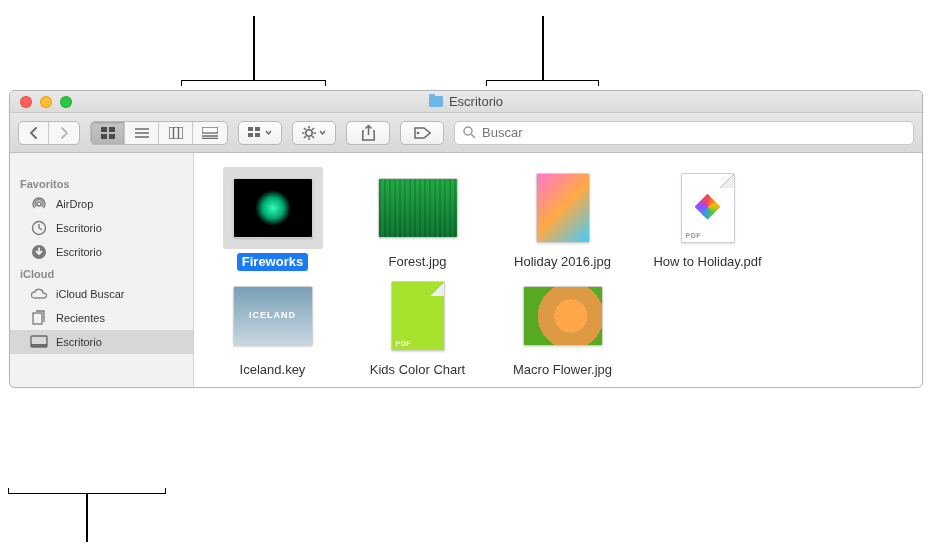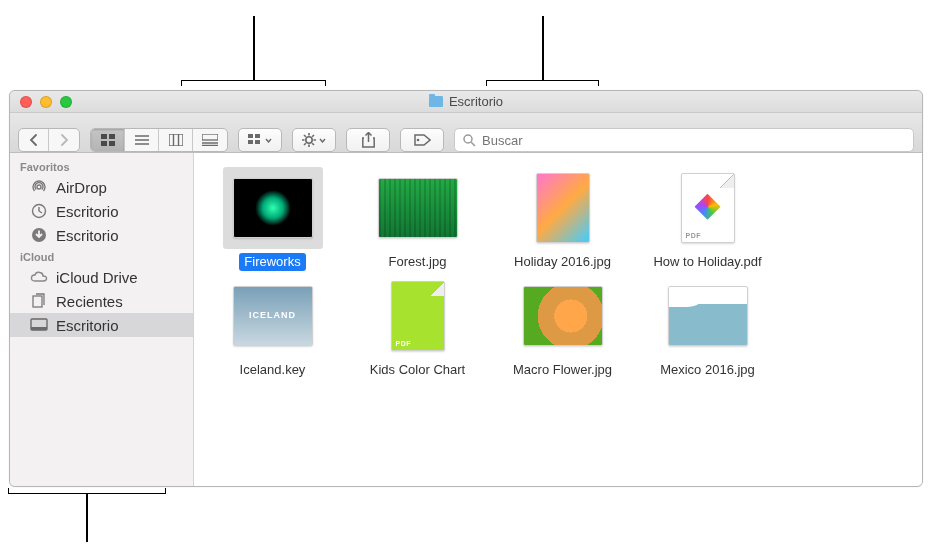--- a/index.html
+++ b/index.html
@@ -1,21 +1,21 @@
 <!DOCTYPE html>
 <html><head>
 <meta charset="utf-8">
 <style>
 * { margin: 0; padding: 0; box-sizing: border-box; font-family: -apple-system, "Helvetica Neue", Helvetica, Arial, sans-serif; }
 body { background: #fff; width: 931px; height: 556px; position: relative; }
 
 .window {
   position: absolute;
   left: 9px; top: 90px;
-  width: 914px; height: 397px;
+  width: 914px; height: 298px;
   background: #ececec;
   border: 1px solid #b6b6b6;
   border-radius: 6px;
   overflow: hidden;
   box-shadow: 0 0 1px rgba(0,0,0,0.2);
 }
 
 .titlebar {
   height: 22px;
   background: linear-gradient(#e9e9e9, #dcdcdc);
@@ -29,51 +29,51 @@
 .tl.yel { background: #ffbd2e; }
 .tl.grn { background: #28c940; }
 .title { position: absolute; left: 0; right: 0; text-align: center; font-size: 13px; color: #4a4a4a; display: flex; justify-content: center; gap: 6px; align-items: center; }
 .fold-ic { width: 14px; height: 11px; background: #6fb5e6; border-radius: 1px; position: relative; }
 .fold-ic::before { content:""; position:absolute; top:-2px; left:0; width:6px; height:2px; background:#6fb5e6; border-radius:1px 1px 0 0;}
 
 .toolbar {
   height: 40px;
   background: linear-gradient(#e7e7e7, #d8d8d8);
   border-bottom: 1px solid #bdbdbd;
-  display: flex; align-items: flex-end;
+  display: flex; align-items: center;
   padding: 0 8px;
   gap: 10px;
 }
 .seg { display: flex; background: #f7f7f7; border: 1px solid #b8b8b8; border-radius: 5px; overflow: hidden; height: 24px; }
 .segbtn { width: 30px; display:flex; align-items:center; justify-content:center; border-right: 1px solid #c8c8c8; cursor: default; }
 .segbtn:last-child { border-right: none; }
 .segbtn.wide { width: 34px; }
 .segbtn.active { background: linear-gradient(#c5c5c5,#b4b4b4); box-shadow: inset 0 1px 2px rgba(0,0,0,0.2); }
 .btn { background: linear-gradient(#fdfdfd,#f1f1f1); border:1px solid #b8b8b8; border-radius:5px; height:24px; display:flex; align-items:center; justify-content:center; cursor: default; }
 .btn.sm { width: 44px; gap:3px; }
 .btn.ic { width: 44px; }
 .search { flex:1; background:#fff; border:1px solid #c8c8c8; border-radius:5px; height:24px; display:flex; align-items:center; padding:0 8px; gap:6px;}
 .search input { border:none; outline:none; flex:1; font-size:13px; color:#888; background:transparent; }
 svg { display:block; }
 
 .body { display:flex; height: calc(100% - 62px); }
-.sidebar { width: 184px; background: #f3f1f2; border-right: 1px solid #d3d3d3; padding-top: 4px; overflow: hidden; }
+.sidebar { width: 184px; background: #f3f1f2; border-right: 1px solid #d3d3d3; padding-top: 21px; overflow: hidden; }
 .sec-h { font-size: 11px; color: #8a8a8a; font-weight: 600; padding: 4px 10px 2px; }
-.s-item { display:flex; align-items:center; gap:8px; padding: 3px 10px 3px 20px; font-size: 15px; color: #333; }
+.s-item { display:flex; align-items:center; gap:8px; padding: 3px 10px 3px 20px; font-size: 11px; color: #333; }
 .s-item.sel { background: #d7d7d9; }
 .s-item .sic { width:18px; height:18px; display:flex; align-items:center; justify-content:center; color:#7a7a7a;}
 
 .content { flex:1; background:#fff; padding: 14px 8px; display:flex; flex-wrap:wrap; align-content:flex-start; gap: 4px 4px; }
 .file { width: 141px; display:flex; flex-direction:column; align-items:center; gap:4px; }
 .thumb-wrap { width:100px; height:82px; display:flex; align-items:center; justify-content:center; border-radius:3px; }
 .file.sel .thumb-wrap { background:#dcdcdc; }
 .thumb { width:80px; height:60px; border:1px solid #d0d0d0; border-radius:2px; background:#ddd; box-shadow:0 1px 2px rgba(0,0,0,0.15); position:relative; overflow:hidden;}
 .thumb.tall { width:54px; height:70px; }
 .fname { font-size:13px; color:#333; text-align:center; line-height:1.25; padding:1px 5px; border-radius:3px; max-width:140px;}
-.file.sel .fname { background:#1a7af8; color:#fff; }
+.file.sel .fname { background:#1a7af8; color:#fff;font-weight:bold; }
 
 
 .th-fireworks { background:#000; }
 .th-fireworks::after{content:"";position:absolute;left:50%;top:50%;width:36px;height:36px;margin:-18px 0 0 -18px;border-radius:50%;background:radial-gradient(circle,#2fffb0 0%,#0a7 40%,transparent 70%);}
 .th-forest { background:linear-gradient(#2a4,#173); }
 .th-forest::after{content:"";position:absolute;inset:0;background:repeating-linear-gradient(90deg,rgba(0,0,0,0.15) 0 2px,transparent 2px 5px);}
 .th-flower { background:radial-gradient(circle at 40% 45%, #ffb020 0 12%, #ff4da6 12% 55%, #3a7a2a 55%); }
 .th-holiday { background:linear-gradient(135deg,#f7c,#fa4,#4cf); }
 .th-origami { background:#fff; }
 .th-origami::after{content:"";position:absolute;left:50%;top:48%;width:26px;height:26px;margin:-13px 0 0 -13px;background:conic-gradient(#f44,#fb0,#4c4,#48f,#a4f,#f44);clip-path:polygon(50% 0,100% 50%,50% 100%,0 50%);}
@@ -264,21 +264,21 @@
       </div>
 
       <div class="sec-h">iCloud</div>
 
       <div class="s-item">
         <span class="sic">
             <svg width="18" height="14">
               <path d="M5 11 Q1 11 1.5 7.5 Q2 4.5 5 5 Q6 1.5 10 2.5 Q13 3 13 6 Q17 6 16.5 9 Q16 11 13.5 11 Z" fill="none" stroke="#898989" stroke-width="1.4"></path>
             </svg>
           </span>
-        <span>iCloud Drive</span>
+        <span>iCloud Buscar</span>
       </div>
       <div class="s-item">
         <span class="sic">
             <svg width="16" height="16">
               <g fill="none" stroke="#7a7a7a" stroke-width="1.3">
                 <rect x="2" y="3" width="9" height="11"></rect>
                 <path d="M5 1 H13 V12"></path>
               </g>
             </svg>
           </span>
@@ -337,21 +337,15 @@
             </div>
           </div>
         <div class="fname">Kids Color Chart</div>
       </div>
       <div class="file">
         <div class="thumb-wrap">
             <div class="thumb th-macro"></div>
           </div>
         <div class="fname">Macro Flower.jpg</div>
       </div>
-      <div class="file">
-        <div class="thumb-wrap">
-            <div class="thumb th-mexico"></div>
-          </div>
-        <div class="fname">Mexico 2016.jpg</div>
-      </div>
     </div>
   </div>
 </div>
 
 </body></html>

